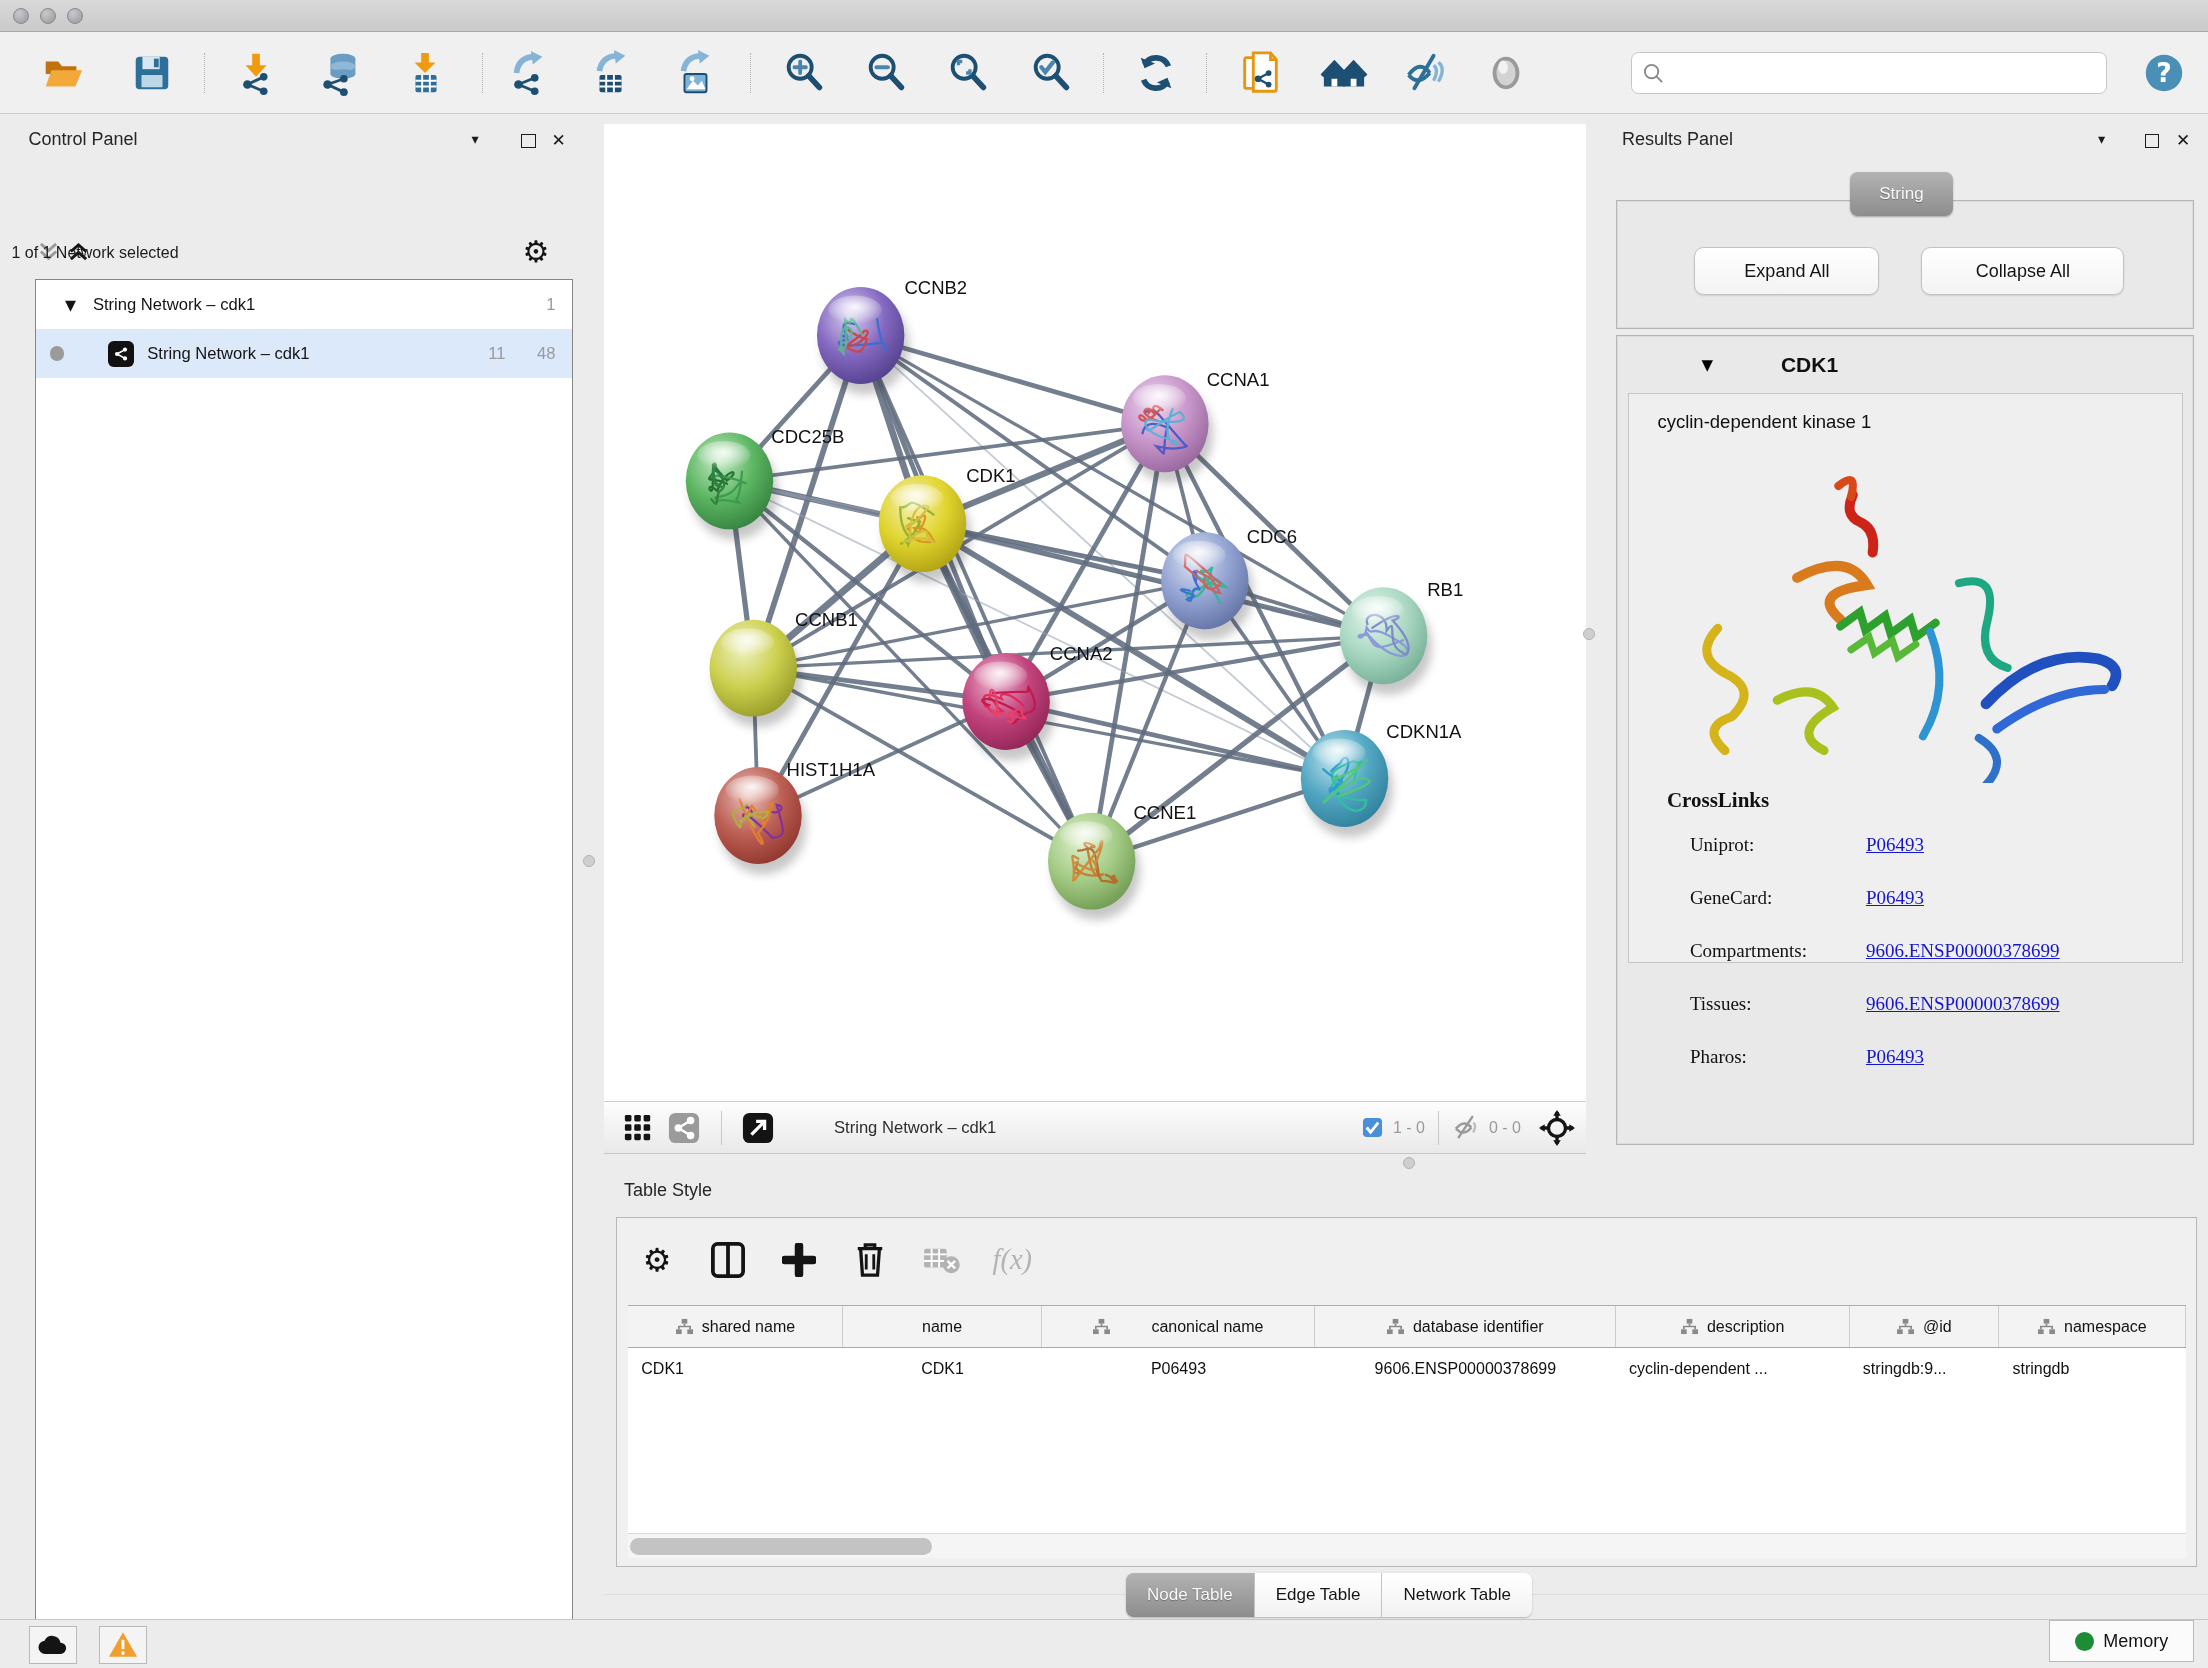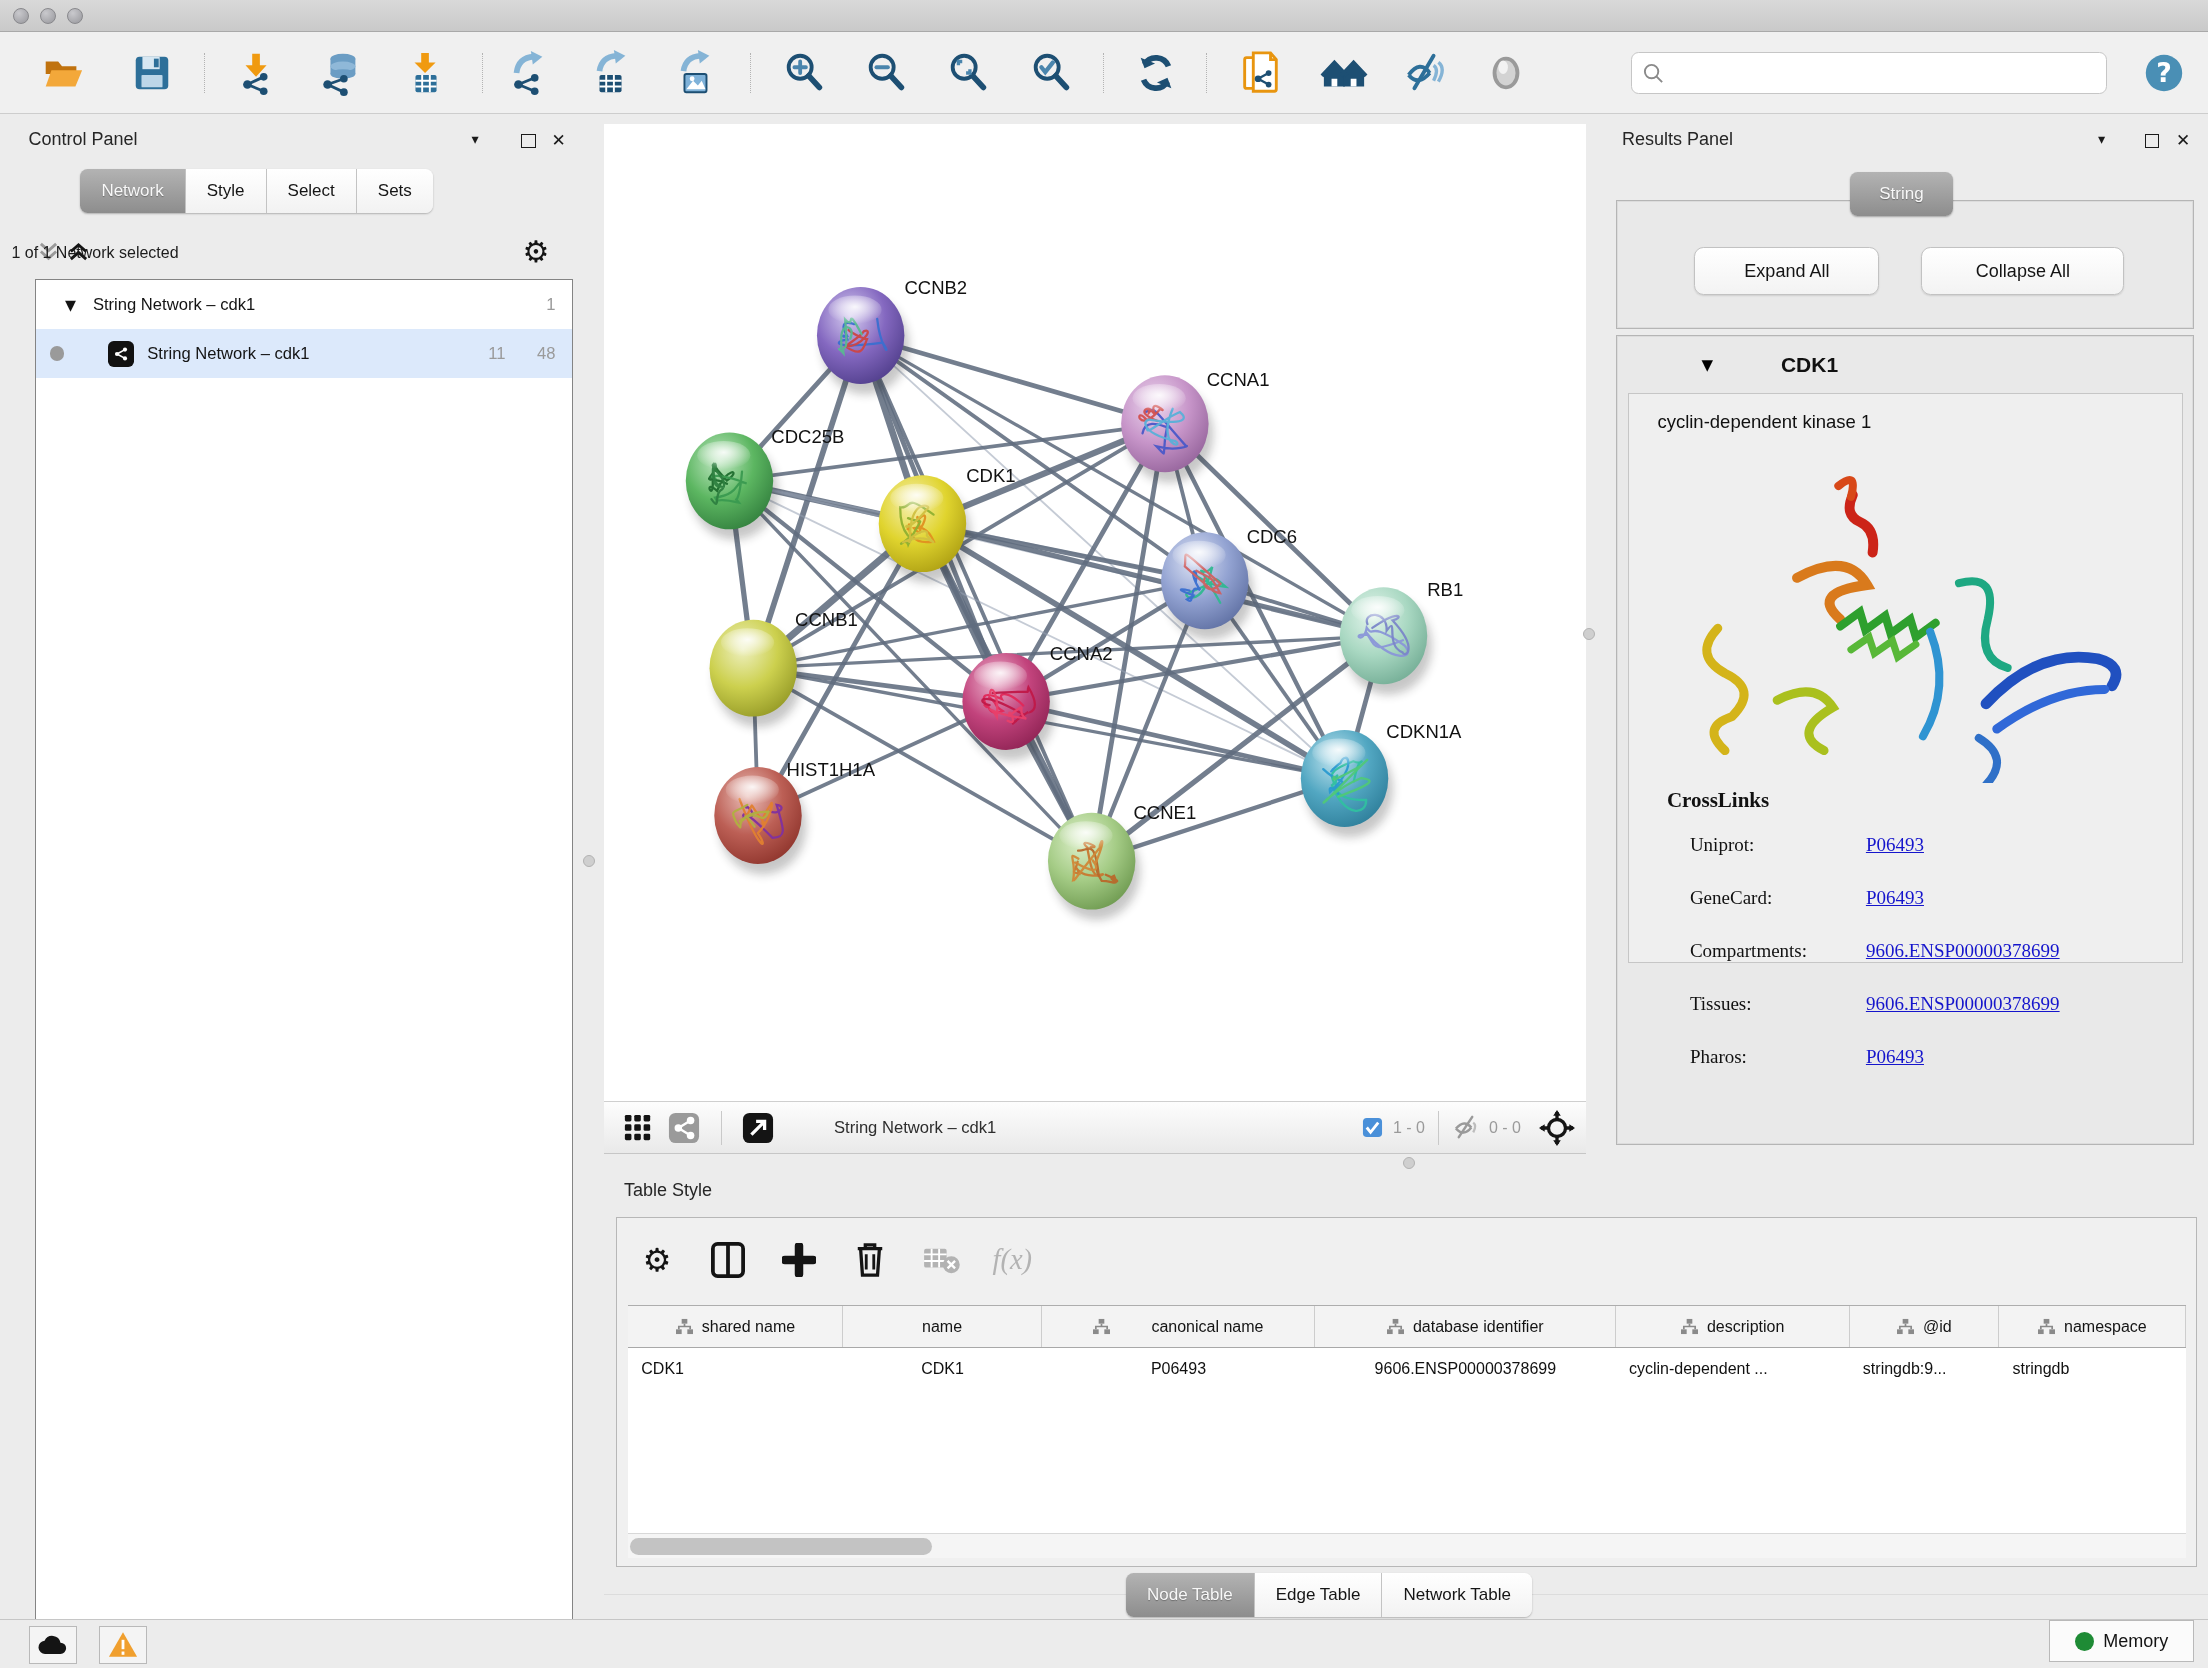--- a/index.html
+++ b/index.html
@@ -259,26 +259,20 @@
       </svg>
   </div>
 </div>
 
 <div class="abs" style="left:11.4px; top:114px; width:556px; height:1554px">
   <div class="abs panel-title" style="left:17px; top:15px">Control Panel</div>
   <div class="abs pan-ctl glyph" style="left:460px; top:17px">▾</div>
   <div class="abs" style="left:510px; top:20px; width:14.3px; height:14.3px; border:1.9px solid #1b1b1b; cursor:pointer"></div>
   <div class="abs pan-ctl glyph" style="left:540px; top:16px; font-weight:bold; font-size:17px">✕</div>
 
-  <div class="abs seg-group" style="left:69px; top:55px">
-    <div class="seg active">Network</div>
-    <div class="seg">Style</div>
-    <div class="seg">Select</div>
-    <div class="seg">Sets</div>
-  </div>
 
   <div class="abs" style="left:27px; top:126px">
     <svg width="21" height="25" viewBox="0 0 22 26">
         <path d="M3 4l8 7 8-7M3 12l8 7 8-7" stroke="#9a9a9a" stroke-width="3" fill="none"></path>
       </svg>
   </div>
   <div class="abs" style="left:57px; top:126px">
     <svg width="21" height="25" viewBox="0 0 22 26">
         <path d="M3 12l8-7 8 7M3 20l8-7 8 7" stroke="#141414" stroke-width="3" fill="none"></path>
       </svg>

